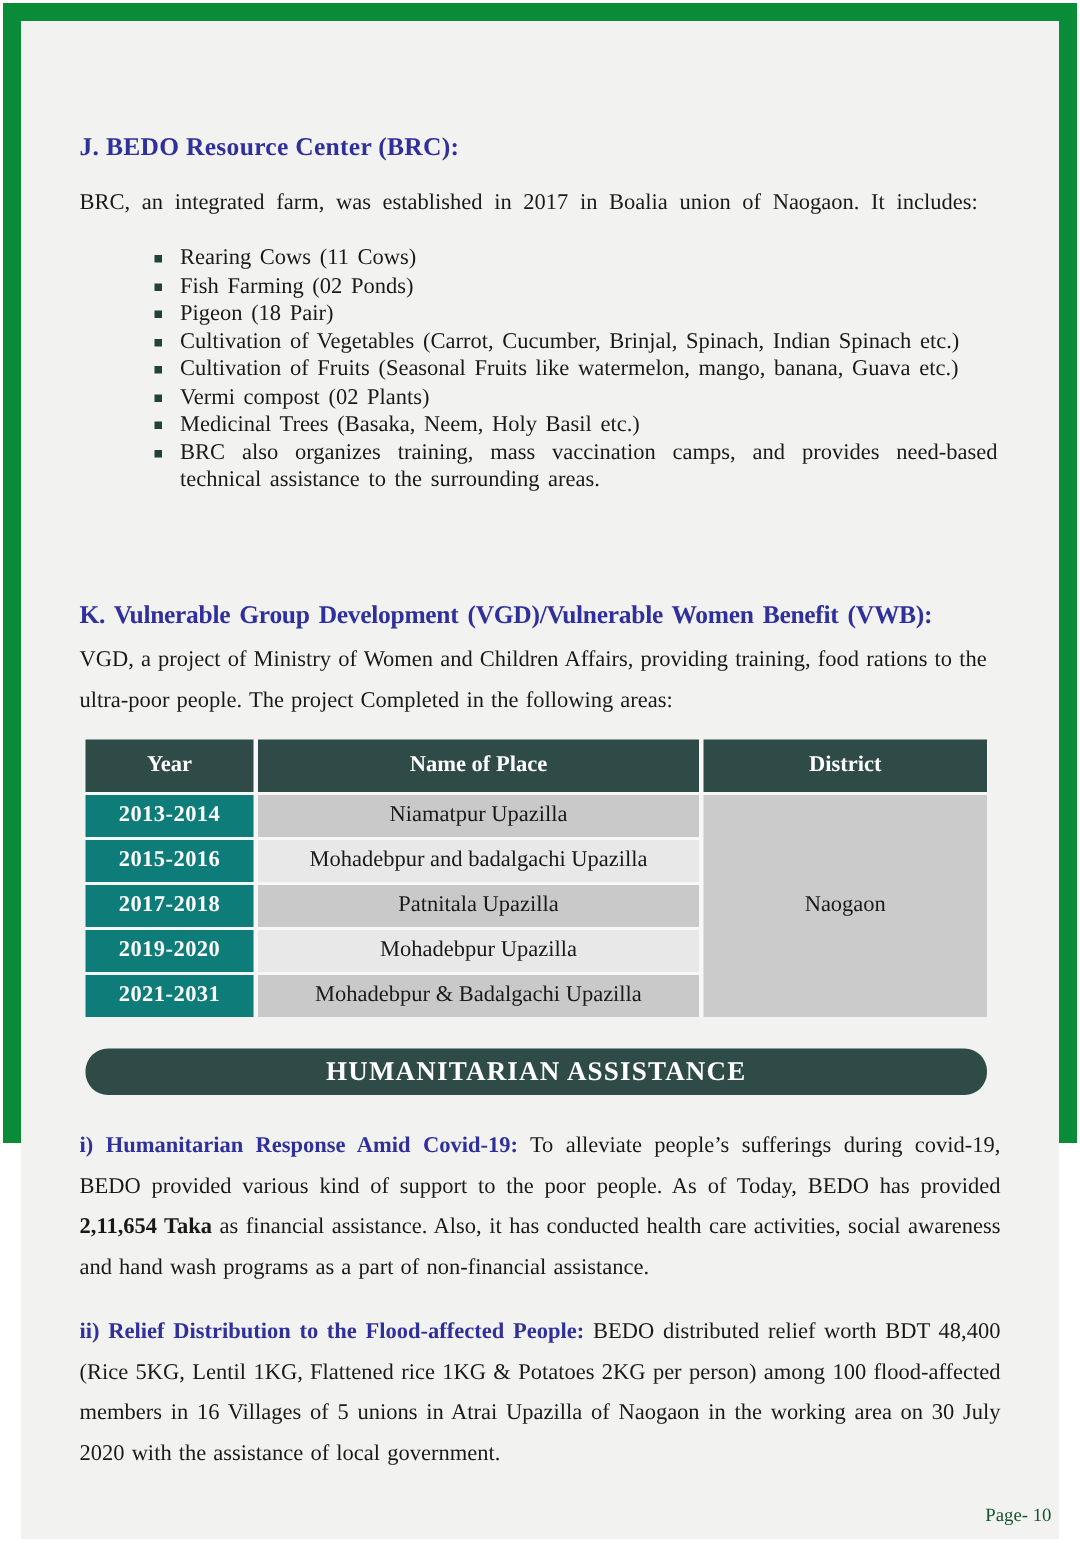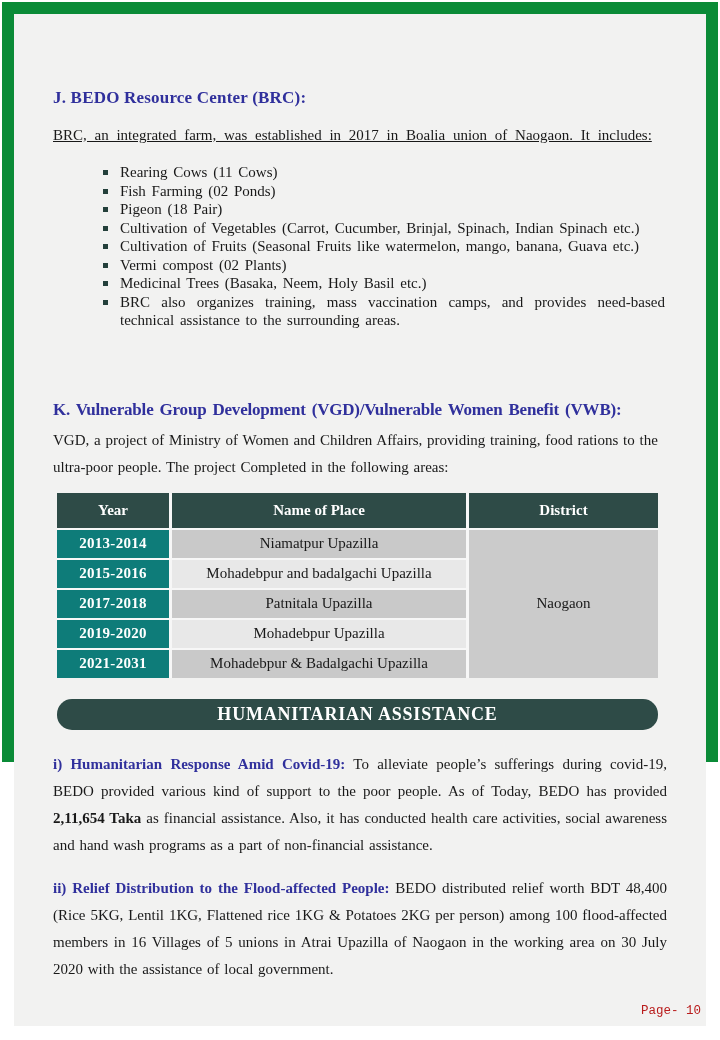--- a/index.html
+++ b/index.html
@@ -17,21 +17,21 @@
   }
   .content { padding: 0 39px; }
 
   .heading-blue {
     color: #30309c; font-weight: bold; font-size: 17px; line-height: 22px;
   }
   .h-j { margin-top: 73px; letter-spacing: 0.2px; }
   .h-k { margin-top: 69px; letter-spacing: -0.2px; word-spacing: 2px; }
 
   .intro-j {
-    margin-top: 17px; font-size: 15px; line-height: 19px; word-spacing: 4px; text-decoration: underline;
+    margin-top: 17px; font-size: 15px; line-height: 19px; word-spacing: 4px;
   }
   .intro-k {
     margin-top: 6px; font-size: 15px; line-height: 27px; word-spacing: 1px;
   }
 
   ul.brc-list { margin-top: 18px; margin-left: 50px; list-style: none; }
   ul.brc-list li {
     position: relative; padding-left: 17px;
     font-size: 15px; line-height: 18.5px; word-spacing: 2px;
   }
@@ -75,21 +75,21 @@
   .hum-para {
     font-size: 15px; line-height: 27px; text-align: justify; word-spacing: 1px;
   }
   .hum-para .lead { color: #30309c; font-weight: bold; }
   .hum-para .bold { font-weight: bold; }
   .hum-1 { margin-top: 21px; }
   .hum-2 { margin-top: 16px; }
 
   .page-number {
     position: absolute; right: 5px; bottom: 8px;
-    font-family: Liberation Mono, monospace; font-size: 12.5px; color: #b91c1c;
+    font-family: Liberation Serif, serif; font-size: 12.5px; color: #14532d;
   }
 </style>
 </head>
 <body>
 
 <div class="frame">
   <div class="page">
     <div class="content">
 
       <div class="heading-blue h-j">J. BEDO Resource Center (BRC):</div>

